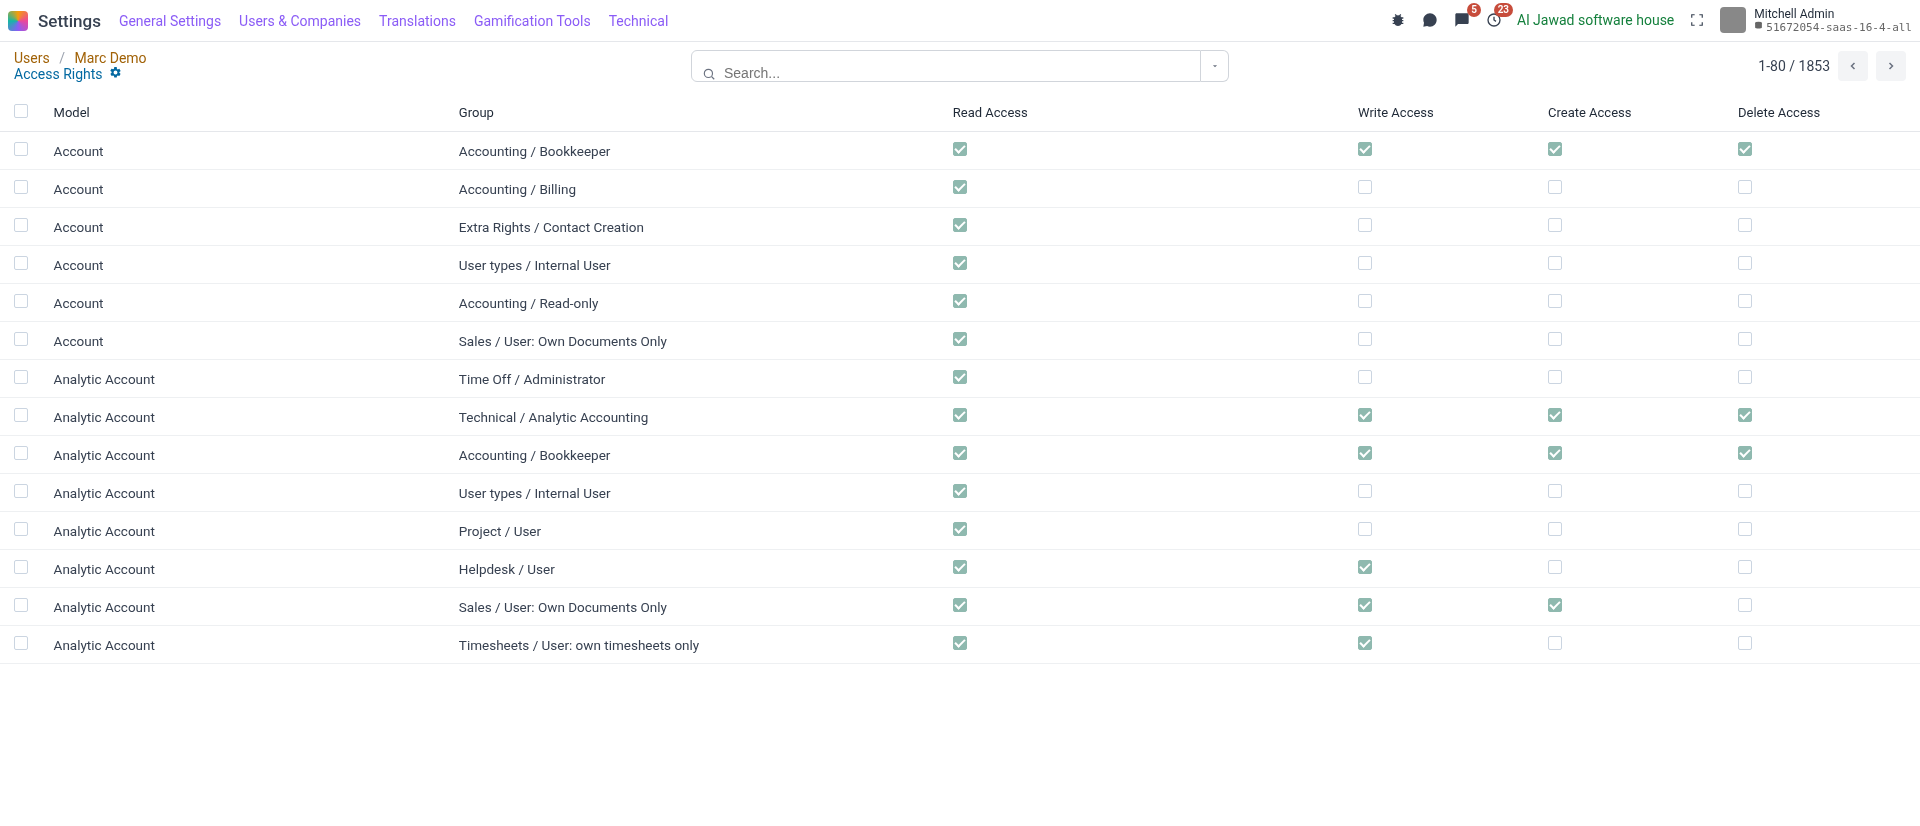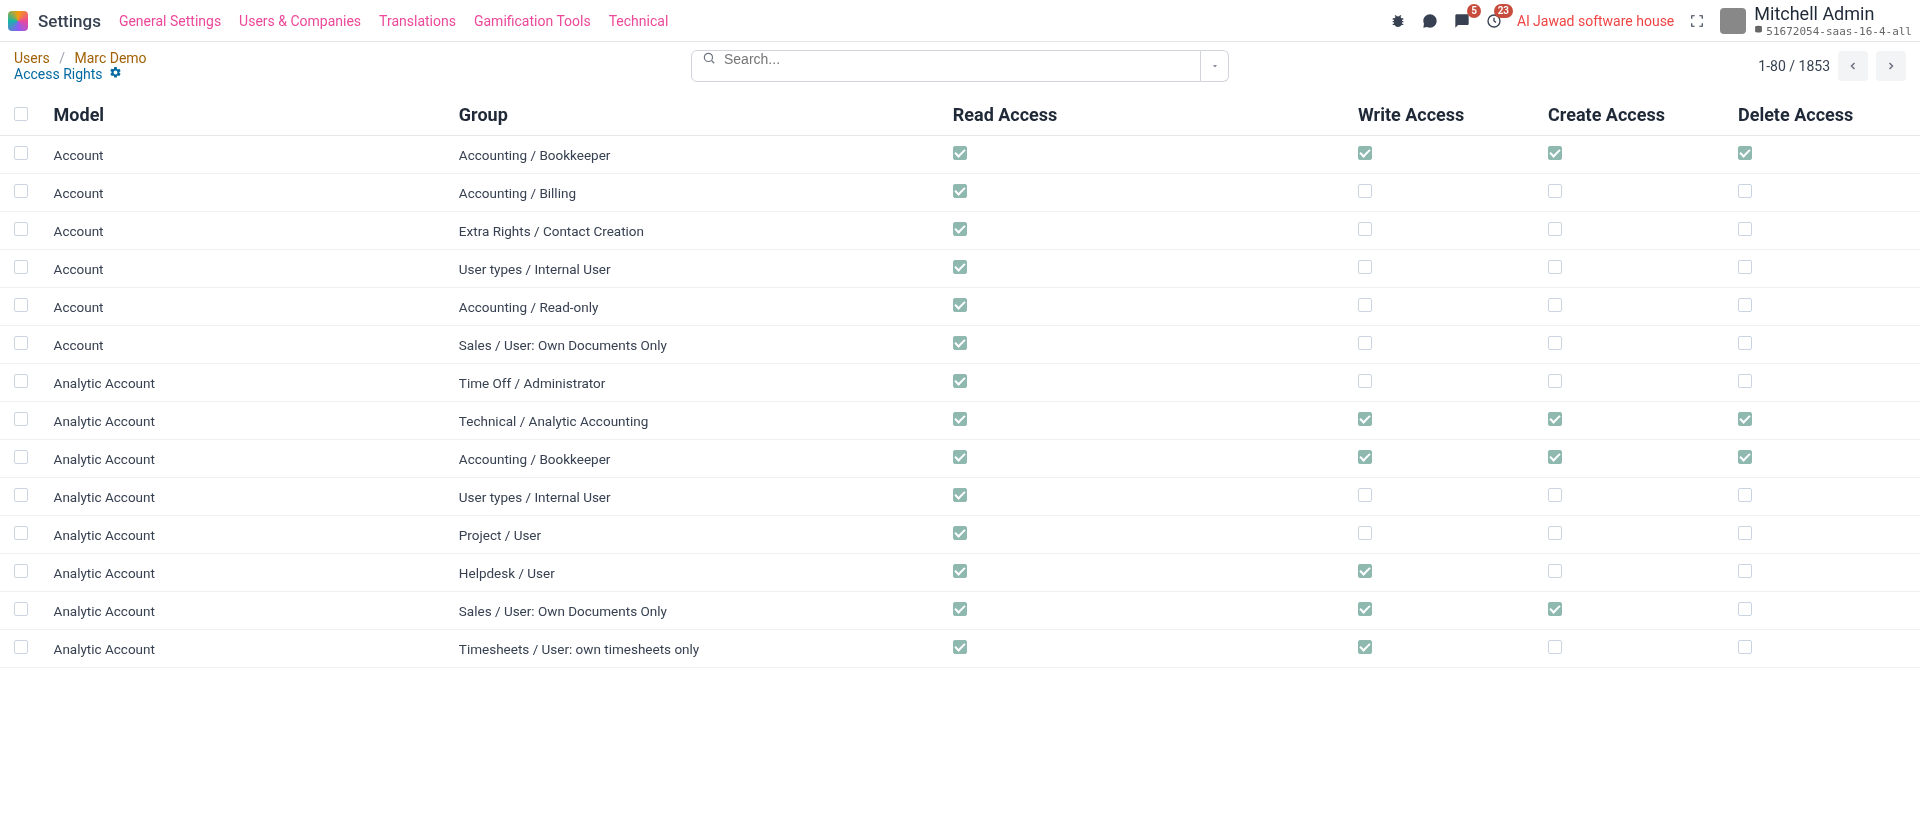--- a/index.html
+++ b/index.html
@@ -2,49 +2,49 @@
 <html><head>
 <meta charset="utf-8">
 <style>
 * { box-sizing: border-box; margin: 0; padding: 0; }
 body { font-family: -apple-system, BlinkMacSystemFont, "Segoe UI", Roboto, sans-serif; font-size: 14px; color: #1f2937; background: #fff; }
 
 .navbar { display: flex; align-items: center; height: 42px; padding: 0 8px; border-bottom: 1px solid #e5e7eb; }
 .logo { width: 20px; height: 20px; margin-right: 10px; border-radius: 4px; background: conic-gradient(#f59e0b, #ec4899, #8b5cf6, #14b8a6, #f59e0b); }
 .app-title { font-size: 17px; font-weight: 500; color: #374151; margin-right: 18px; }
 .nav-menu { display: flex; gap: 18px; }
-.nav-item { color: #ec4899; cursor: pointer; }
+.nav-item { color: #8b5cf6; cursor: pointer; }
 .nav-right { margin-left: auto; display: flex; align-items: center; gap: 14px; }
 .icon-btn { position: relative; width: 18px; height: 18px; display: inline-flex; align-items: center; justify-content: center; cursor: pointer; color: #374151; }
 .badge { position: absolute; top: -8px; right: -10px; background: #c74c3b; color: #fff; font-size: 10px; line-height: 14px; padding: 0 4px; border-radius: 7px; font-weight: 600; }
-.company-name { color: #ef4444; }
+.company-name { color: #15803d; }
 .user-block { display: flex; align-items: center; gap: 8px; }
 .avatar { width: 26px; height: 26px; border-radius: 4px; background: #888; display:inline-block; }
 .user-text { display: flex; flex-direction: column; line-height: 1.2; }
-.user-name { font-size: 18px; }
+.user-name { font-size: 12px; }
 .db-name { font-size: 11px; color: #666; font-family: monospace; display:flex; gap:3px;}
 
 .control-row { display: flex; align-items: center; padding: 8px 14px 12px; }
 .breadcrumb-block { flex: 0 0 500px; }
 .breadcrumb { font-size: 14px; }
 .breadcrumb a { color: #a16207; text-decoration: none; }
 .breadcrumb .sep { color: #9ca3af; margin: 0 6px; }
 .page-subtitle { display:flex; align-items:center; gap:6px; font-size:14px; color:#0369a1; }
 
 .search-wrap { flex: 1; display:flex; justify-content:center; }
-.search-box { display:flex; align-items:flex-start; width: 510px; border:1px solid #d1d5db; border-radius:6px 0 0 6px; height:32px; padding:0 10px; }
+.search-box { display:flex; align-items:flex-end; width: 510px; border:1px solid #d1d5db; border-radius:6px 0 0 6px; height:32px; padding:0 10px; }
 .search-box input { border:none; outline:none; flex:1; font-size:14px; }
 .search-dropdown { width:28px; height:32px; border:1px solid #d1d5db; border-left:none; border-radius:0 6px 6px 0; display:flex; align-items:center; justify-content:center; cursor:pointer; }
 
 .pager-wrap { flex: 0 0 500px; display:flex; align-items:center; justify-content:flex-end; gap:8px; }
 .pager-text { color:#374151; }
 .pager-btn { width:30px; height:30px; background:#f3f4f6; border-radius:4px; display:flex; align-items:center; justify-content:center; cursor:pointer; color:#6b7280; }
 
 table { width:100%; border-collapse:collapse; }
-th { text-align:left; font-weight:700; font-size:18px; color:#1f2937; padding:10px 8px; border-bottom:1px solid #e5e7eb; }
+th { text-align:left; font-weight:400; font-size:13px; color:#1f2937; padding:10px 8px; border-bottom:1px solid #e5e7eb; }
 td { padding:10px 8px; border-bottom:1px solid #eef0f2; font-size:13.5px; color:#374151; }
 th:first-child, td:first-child { width:34px; padding-left:14px; }
 .col-model { width: 320px; }
 .col-group { width: 390px; }
 .col-read { width: 320px; }
 .col-write, .col-create, .col-delete { width: 150px; }
 
 .chk { width:14px; height:14px; border:1px solid #cbd5e1; border-radius:2px; display:inline-block; }
 .chk.on { background:#8fb9af; border-color:#8fb9af; position:relative; }
 .chk.on::after { content:""; position:absolute; left:3px; top:0px; width:4px; height:8px; border:solid #fff; border-width:0 2px 2px 0; transform:rotate(45deg); }

